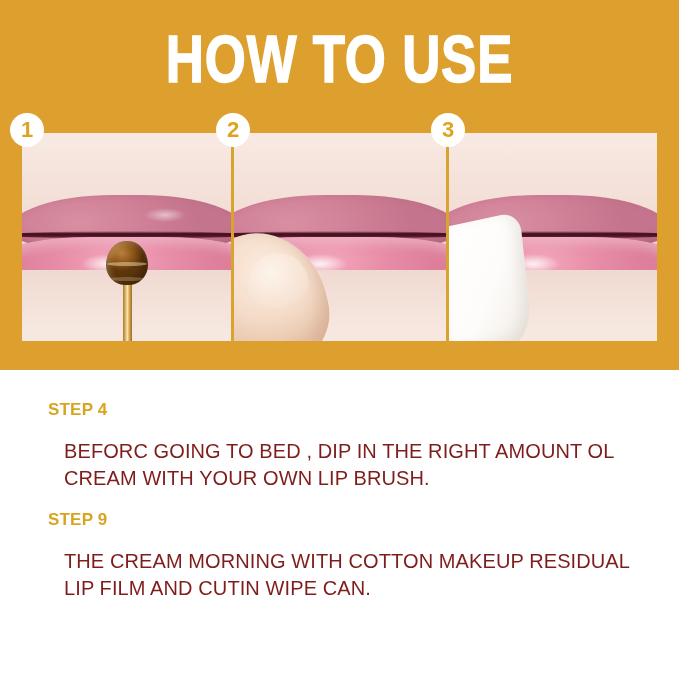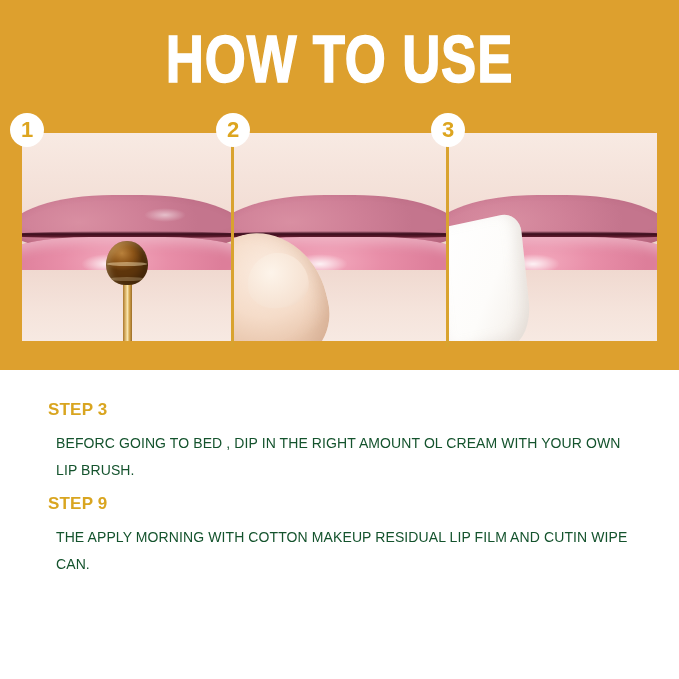--- a/index.html
+++ b/index.html
@@ -255,26 +255,26 @@
   .step-block { margin: 0 0 2px 0; }
   .step-heading {
     color: #d9a520;
     font-weight: bold;
     font-size: 17px;
     line-height: 24px;
     letter-spacing: 0.2px;
     margin: 0;
   }
   .step-body {
-    color: #14532d;
+    color: #7f1d1d;
     font-weight: normal;
-    font-size: 14px;
+    font-size: 20px;
     line-height: 27px;
     letter-spacing: 0.1px;
-    margin: 8px;
+    margin: 16px;
     max-width: 585px;
   }
 </style>
 </head>
 <body>
 
 <div class="page">
 
   <div class="header-band">
     <div class="title">HOW TO USE</div>
@@ -329,25 +329,25 @@
   <div class="divider d1"></div>
   <div class="divider d2"></div>
 
   <div class="step-badge b1">1</div>
   <div class="step-badge b2">2</div>
   <div class="step-badge b3">3</div>
 
   <div class="instructions">
 
     <div class="step-block">
-      <p class="step-heading">STEP 3</p>
+      <p class="step-heading">STEP 4</p>
       <p class="step-body">BEFORC GOING TO BED , DIP IN THE RIGHT AMOUNT OL CREAM WITH YOUR OWN LIP BRUSH.</p>
     </div>
 
 
     <div class="step-block">
       <p class="step-heading">STEP 9</p>
-      <p class="step-body">THE APPLY MORNING WITH COTTON MAKEUP RESIDUAL LIP FILM AND CUTIN WIPE CAN.</p>
+      <p class="step-body">THE CREAM MORNING WITH COTTON MAKEUP RESIDUAL LIP FILM AND CUTIN WIPE CAN.</p>
     </div>
 
   </div>
 
 </div>
 
 </body></html>

